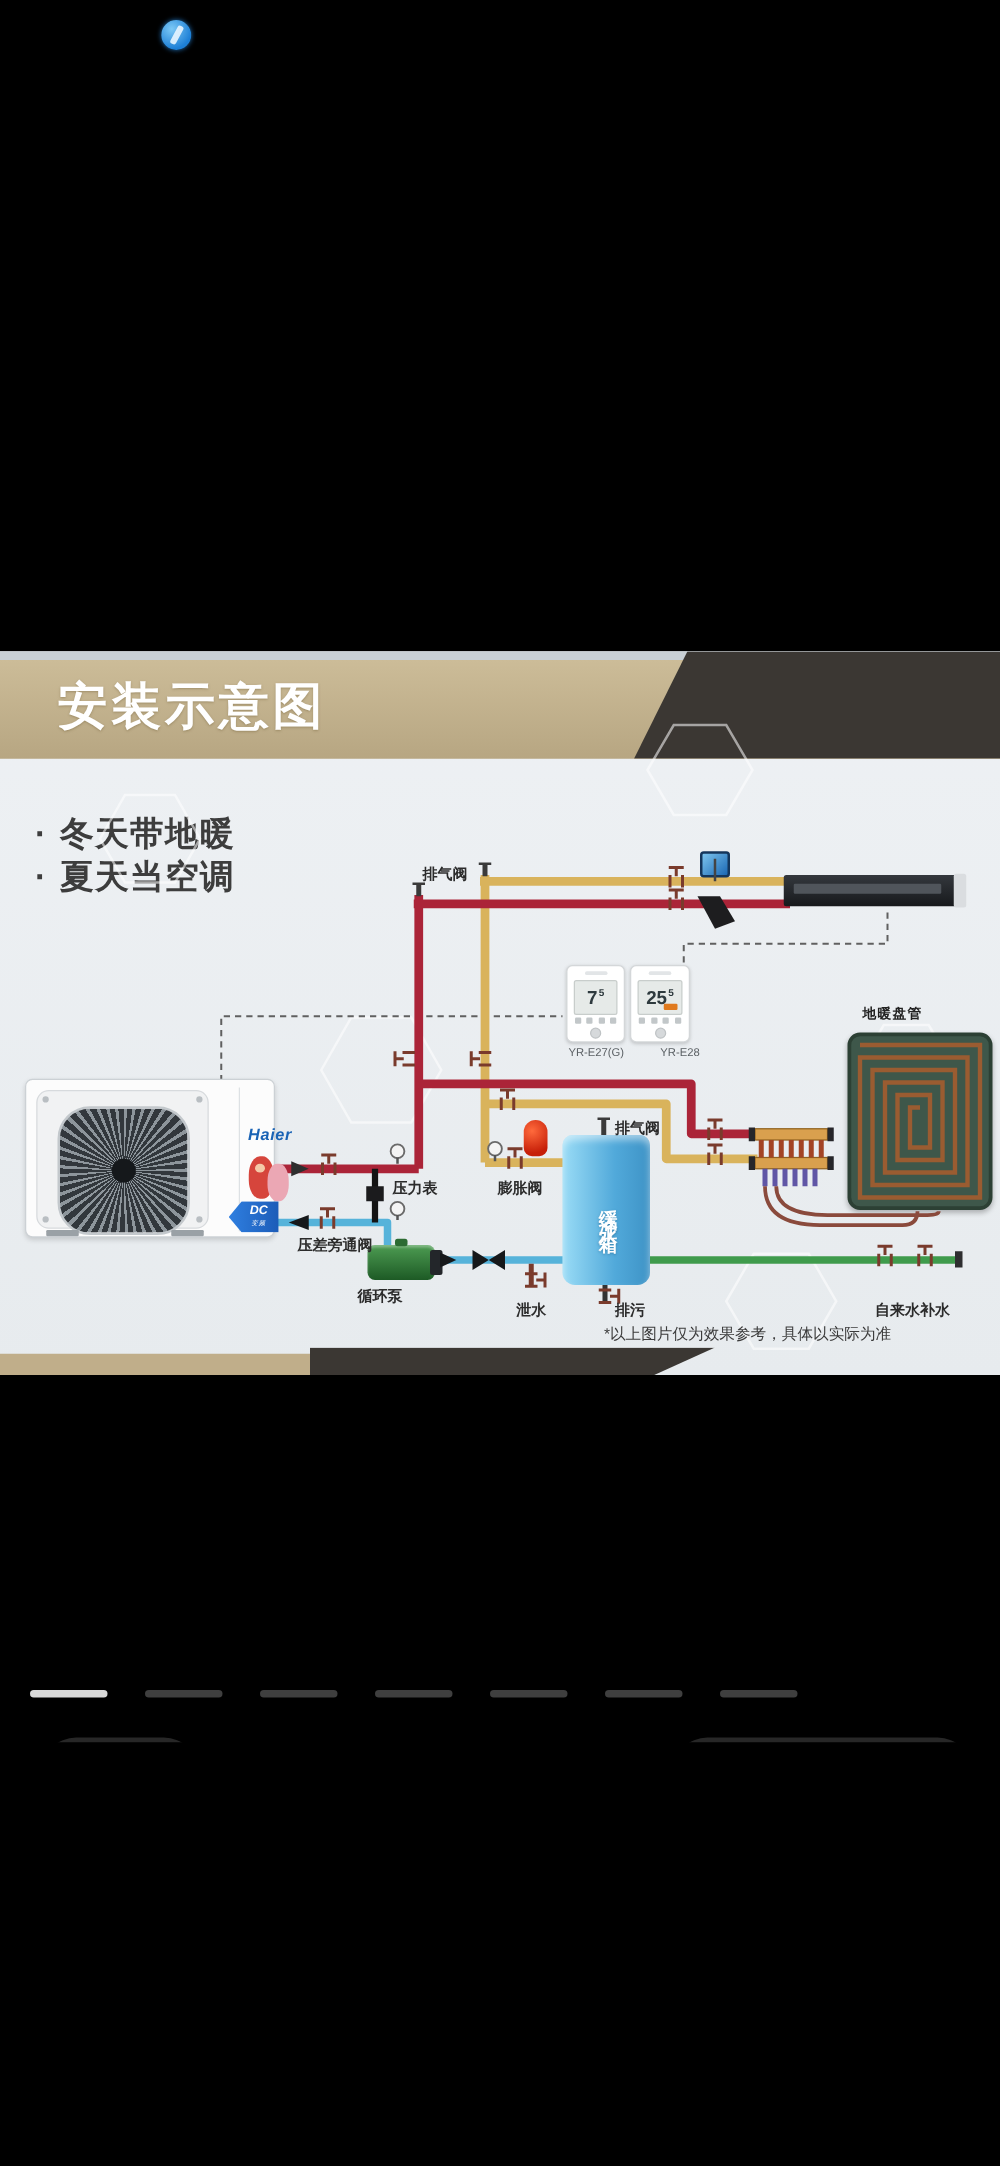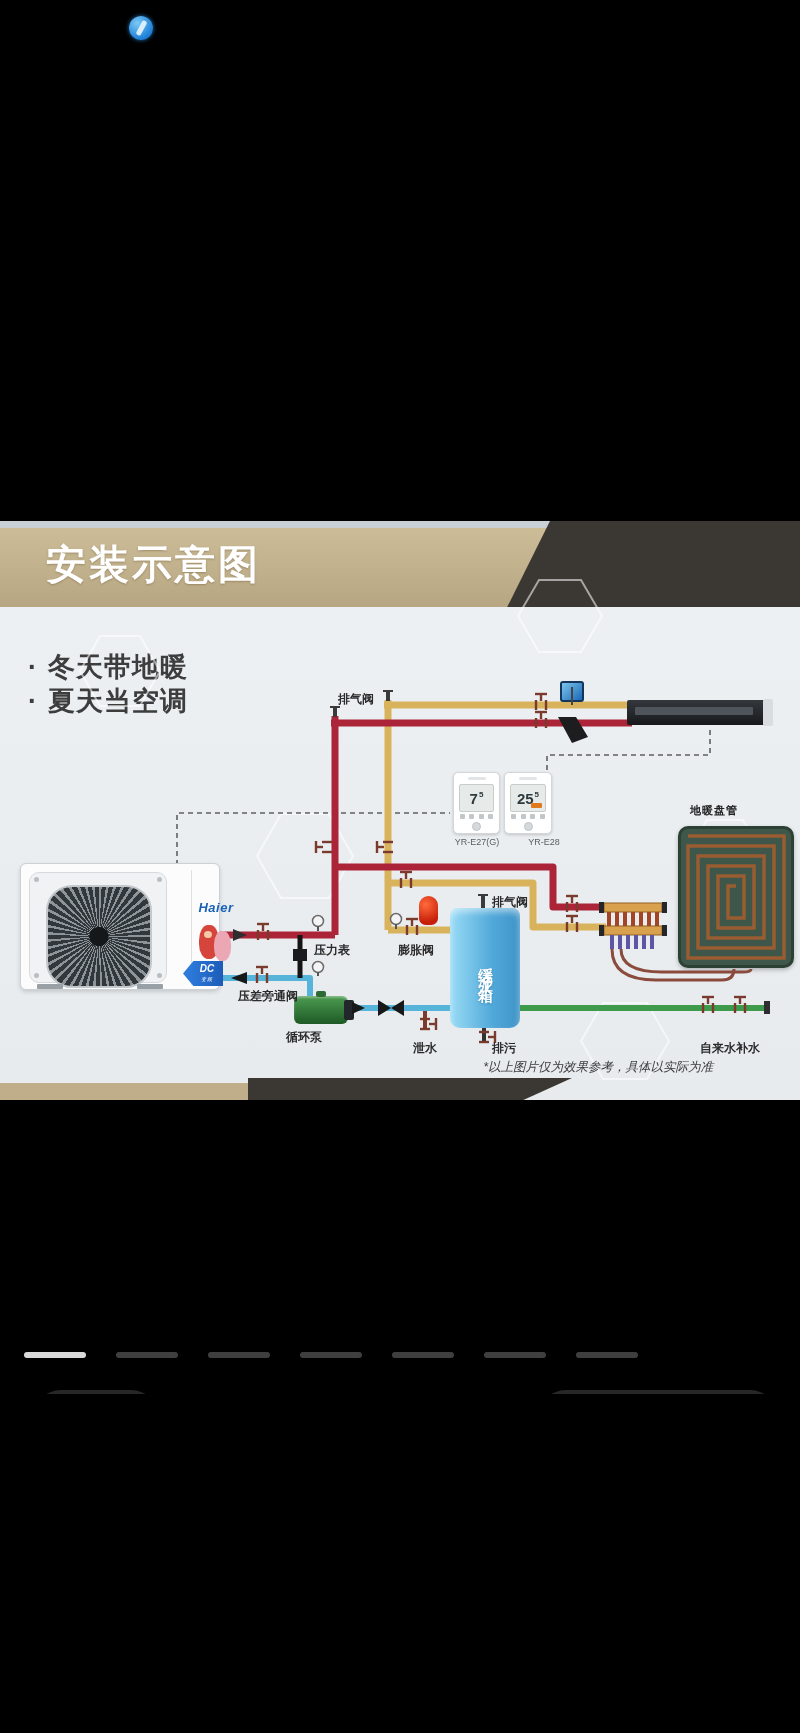--- a/index.html
+++ b/index.html
@@ -19,21 +19,21 @@
   .slide-title{left:46px;top:16px;font-size:40px;font-weight:700;color:#fff;letter-spacing:3px;text-shadow:0 1px 2px rgba(90,70,30,.35);}
   .wedge{left:0;top:0;width:800px;height:86px;background:#3b3733;clip-path:polygon(68.75% 0,100% 0,100% 100%,63.4% 100%);}
   .motif-tan{left:0;top:562px;width:248px;height:17px;background:#c0ae8a;}
   .motif-dark{left:248px;top:557px;width:324px;height:22px;background:#3b3733;clip-path:polygon(0 0,100% 0,85% 100%,0 100%);}
 
   .bullet-line{left:28px;font-size:27px;color:#3d3d3d;font-weight:600;letter-spacing:1px;}
   .bullet-dot{margin-right:10px;font-weight:700;}
 
   .lbl{font-size:12px;color:#2b2b2b;font-weight:600;white-space:nowrap;}
   .lbl-coil{font-size:11px;font-weight:700;color:#222;letter-spacing:1px;}
-  .footnote{right:87px;top:538px;font-size:12.5px;color:#3b3b3b;white-space:nowrap;font-style:italic;}
+  .footnote{right:87px;top:538px;font-size:12.5px;color:#3b3b3b;white-space:nowrap;}
 
   svg.layer{position:absolute;left:0;top:0;width:800px;height:579px;}
   .z1{z-index:1;} .z3{z-index:3;} .z4{z-index:4;}
 
   
   .outdoor{left:20px;top:342px;width:200px;height:127px;background:#fcfcfc;border:1px solid #ccd1d5;border-radius:6px;box-shadow:0 2px 4px rgba(0,0,0,.15);z-index:2;font-style:italic;}
   .fan-frame{left:8px;top:8px;width:138px;height:111px;background:#f1f2f3;border:1px solid #d7dadd;border-radius:10px;}
   .fan{left:16px;top:12px;width:106px;height:103px;border-radius:26px;border:2px solid #c3c8cc;
     background:radial-gradient(circle at 50% 50%,#15181b 0 13%,rgba(0,0,0,0) 14%),
                repeating-conic-gradient(#8d959b 0deg 3deg,#32373c 3deg 8deg);}

